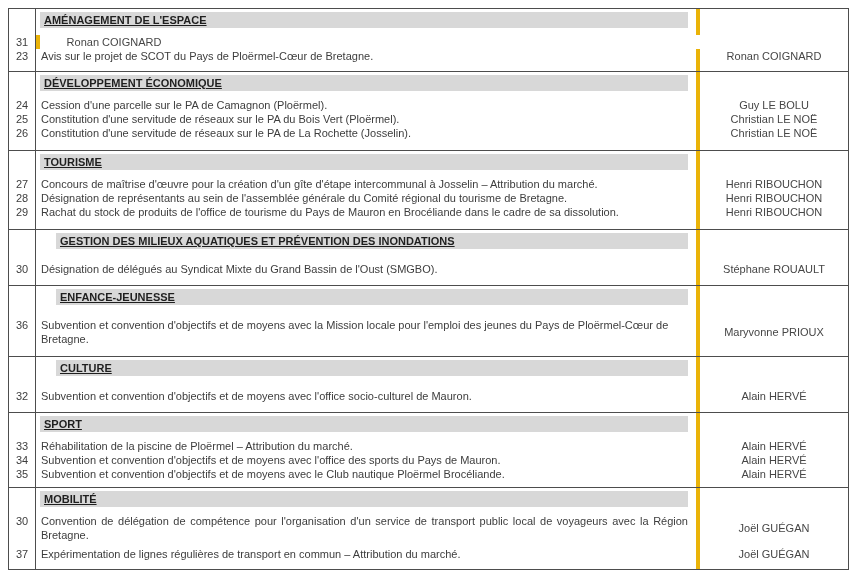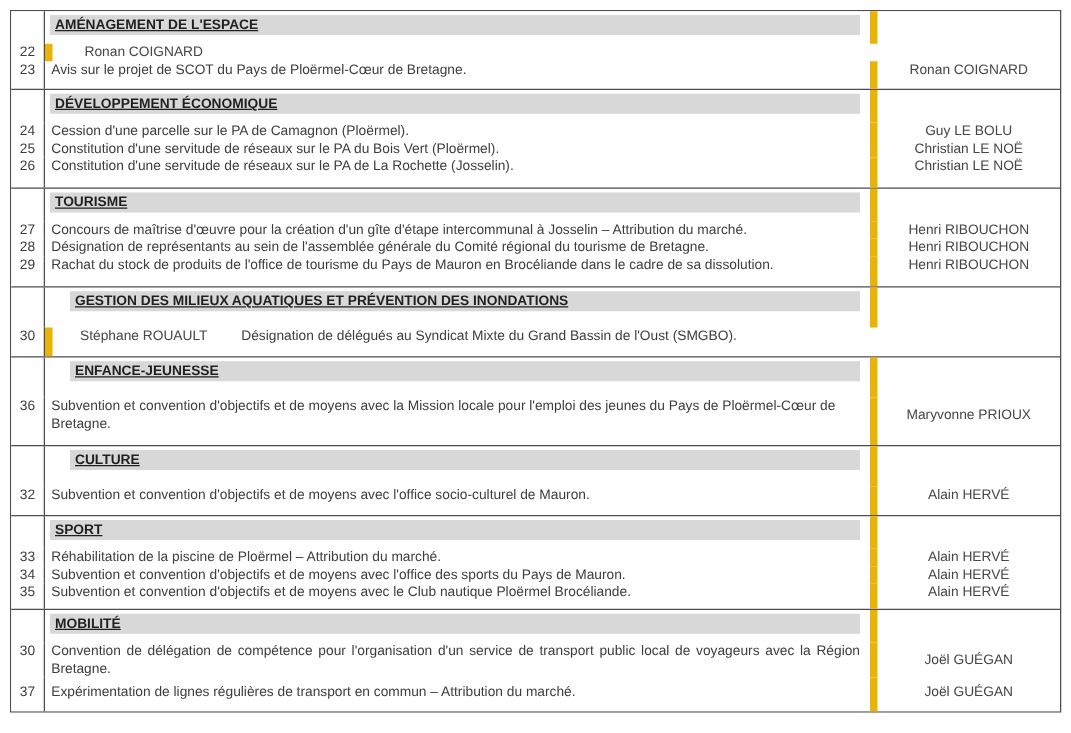--- a/index.html
+++ b/index.html
@@ -46,21 +46,21 @@
   .cell.content {
     flex: 1;
     padding-left: 5px;
     padding-right: 8px;
     min-width: 0;
   }
   .cell.content.justify { text-align: justify; }
   .cell.name {
     flex: none;
     width: 152px;
-    border-left: 6px solid #eab308;
+    border-left: 4px solid #eab308;
     display: flex;
     align-items: center;
     justify-content: center;
     text-align: center;
     padding: 0 4px;
     color: #464646;
   }
 
   .header-row .cell { padding-top: 3px; }
   .section-bar {
@@ -90,21 +90,21 @@
 
     <section class="section pb8">
       <div class="row header-row">
         <div class="cell num"></div>
         <div class="cell content">
           <div class="section-bar">AMÉNAGEMENT DE L'ESPACE</div>
         </div>
         <div class="cell name"></div>
       </div>
       <div class="row item-row">
-        <div class="cell num">22</div>
+        <div class="cell num">31</div>
         <div class="cell name">Ronan COIGNARD</div>
       </div>
       <div class="row item-row">
         <div class="cell num">23</div>
         <div class="cell content">Avis sur le projet de SCOT du Pays de Ploërmel-Cœur de Bretagne.</div>
         <div class="cell name">Ronan COIGNARD</div>
       </div>
     </section>
 
     <section class="section pb10">
@@ -160,22 +160,22 @@
     <section class="section roomy pb9">
       <div class="row header-row">
         <div class="cell num"></div>
         <div class="cell content">
           <div class="section-bar">GESTION DES MILIEUX AQUATIQUES ET PRÉVENTION DES INONDATIONS</div>
         </div>
         <div class="cell name"></div>
       </div>
       <div class="row item-row">
         <div class="cell num">30</div>
+        <div class="cell content">Désignation de délégués au Syndicat Mixte du Grand Bassin de l'Oust (SMGBO).</div>
         <div class="cell name">Stéphane ROUAULT</div>
-        <div class="cell content">Désignation de délégués au Syndicat Mixte du Grand Bassin de l'Oust (SMGBO).</div>
       </div>
     </section>
 
     <section class="section roomy pb10">
       <div class="row header-row">
         <div class="cell num"></div>
         <div class="cell content">
           <div class="section-bar">ENFANCE-JEUNESSE</div>
         </div>
         <div class="cell name"></div>

